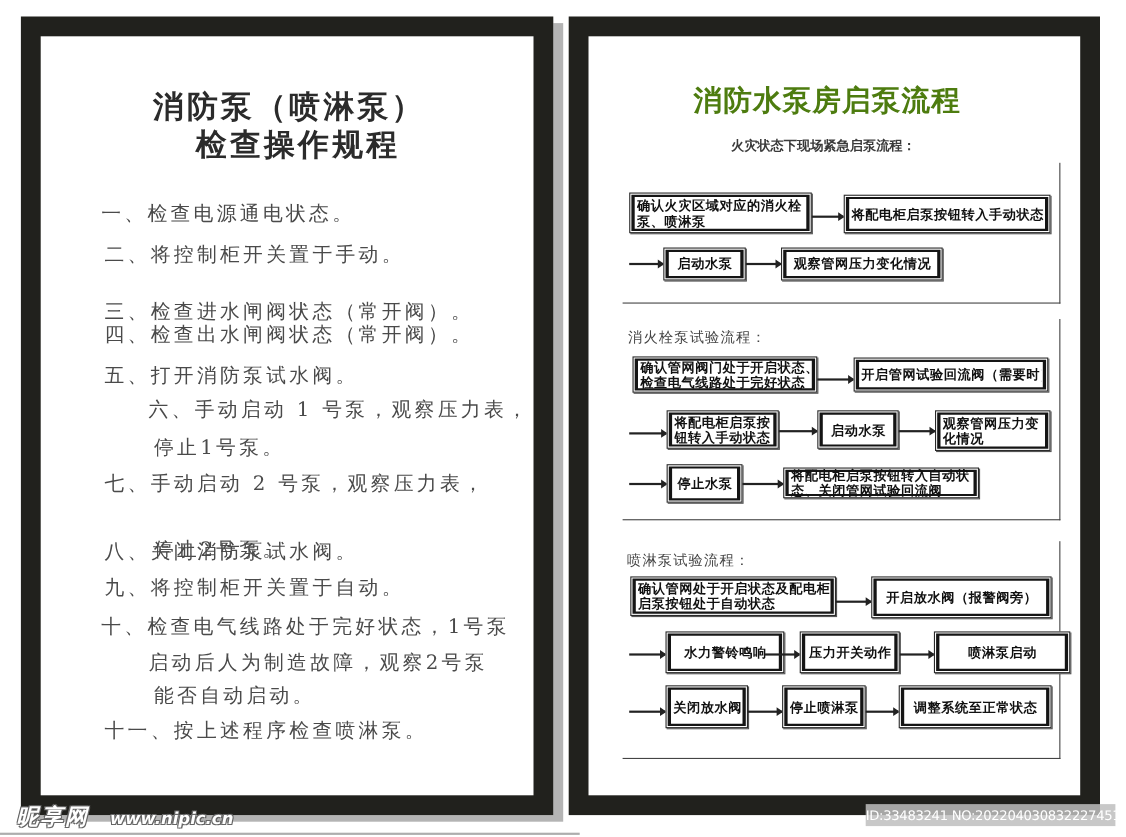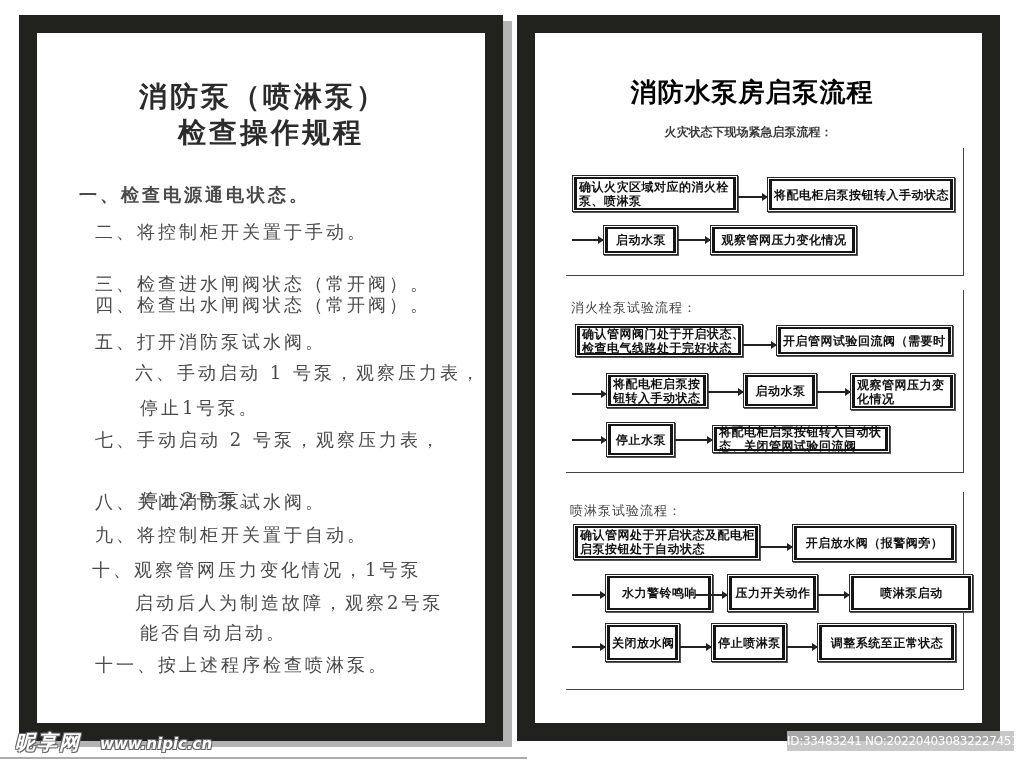--- a/index.html
+++ b/index.html
@@ -6,21 +6,21 @@
   body { width:1024px; height:761px; position:relative; overflow:hidden; background:#ffffff; font-family:"DejaVu Sans", sans-serif; }
   .frame { position:absolute; box-sizing:border-box; background:#ffffff; border:18px solid #21211d; }
   #left-frame { left:19px; top:15px; width:484px; height:726px; box-shadow:9px 6px 0 #b4b4b4; }
   #right-frame { left:517px; top:15px; width:483px; height:726px; }
 
   
   .l-title { position:absolute; left:37px; font:bold 28px/34px "DejaVu Sans", sans-serif; color:#2b2b2b; text-align:center; letter-spacing:3px; white-space:nowrap; }
   .l-line { position:absolute; font:18px/22px "DejaVu Serif", serif; color:#4a4a4a; letter-spacing:3px; white-space:nowrap; }
 
   
-  .r-title { position:absolute; left:535px; width:434px; top:77px; text-align:center; font:bold 26px/30px "DejaVu Sans", sans-serif; color:#000000; letter-spacing:1px; white-space:nowrap; }
+  .r-title { position:absolute; left:535px; width:434px; top:77px; text-align:center; font:bold 26px/30px "DejaVu Sans", sans-serif; color:#4d7c0f; letter-spacing:1px; white-space:nowrap; }
   .r-sub { position:absolute; left:535px; width:427px; top:124px; text-align:center; font:bold 12px/16px "DejaVu Sans", sans-serif; color:#3a3a3a; white-space:nowrap; }
   .sec-frame { position:absolute; box-sizing:border-box; border-right:1px solid #444; border-bottom:1px solid #444; }
   .sec-head { position:absolute; font:13px/16px "DejaVu Sans", sans-serif; color:#444; letter-spacing:1px; white-space:nowrap; }
 
   .fbox { position:absolute; box-sizing:border-box; background:#fff; border:1px solid #2a2a2a; box-shadow:1px 1px 0 #555; }
   .fbox::before { content:""; position:absolute; left:1px; top:1px; right:1px; bottom:1px; border-style:solid; border-color:#151515; border-width:2px 3px 2px 3px; pointer-events:none; }
   .fbox .txt { position:absolute; left:6px; right:5px; top:50%; transform:translateY(-50%); font:bold 12px/14px "DejaVu Sans", sans-serif; color:#111; letter-spacing:0.5px; white-space:nowrap; overflow:hidden; }
   .fbox .txt.center { text-align:center; }
   .fbox .txt span { display:block; }
 
@@ -37,32 +37,32 @@
 </style>
 </head>
 <body>
 
 <div id="left-frame" class="frame"></div>
 
 <div class="l-title" style="top:80px; width:452px;">消防泵（喷淋泵）</div>
 <div class="l-title" style="top:116px; width:468px;font-family:Liberation Serif, serif;">检查操作规程</div>
 
 <div>
-  <div class="l-line" style="left:79px; top:184px;font-weight:bold;"><span>一、</span><span>检查电源通电状态。</span></div>
+  <div class="l-line" style="left:92px; top:184px;"><span>一、</span><span>检查电源通电状态。</span></div>
   <div class="l-line" style="left:95px; top:221px;"><span>二、</span><span>将控制柜开关置于手动。</span></div>
   <div class="l-line" style="left:95px; top:257px;margin-top:16px;"><span>三、</span><span>检查进水闸阀状态（常开阀）。</span></div>
   <div class="l-line" style="left:95px; top:294px;"><span>四、</span><span>检查出水闸阀状态（常开阀）。</span></div>
   <div class="l-line" style="left:95px; top:331px;"><span>五、</span><span>打开消防泵试水阀。</span></div>
   <div class="l-line" style="left:95px; top:362px;margin-left:40px;"><span>六、</span><span>手动启动 1 号泵，观察压力表，</span></div>
   <div class="l-line" style="left:140px; top:397px;">停止1号泵。</div>
   <div class="l-line" style="left:95px; top:429px;"><span>七、</span><span>手动启动 2 号泵，观察压力表，</span></div>
   <div class="l-line" style="left:140px; top:461px;margin-top:28px;">停止2号泵。</div>
   <div class="l-line" style="left:95px; top:491px;"><span>八、</span><span>关闭消防泵试水阀。</span></div>
   <div class="l-line" style="left:95px; top:524px;"><span>九、</span><span>将控制柜开关置于自动。</span></div>
-  <div class="l-line" style="left:92px; top:559px;"><span>十、</span><span>观察管网压力变化情况，1号泵</span></div>
+  <div class="l-line" style="left:92px; top:559px;"><span>十、</span><span>检查电气线路处于完好状态，1号泵</span></div>
   <div class="l-line" style="left:135px; top:592px;">启动后人为制造故障，观察2号泵</div>
   <div class="l-line" style="left:140px; top:622px;">能否自动启动。</div>
   <div class="l-line" style="left:95px; top:654px;"><span>十一、</span><span>按上述程序检查喷淋泵。</span></div>
 </div>
 
 <div id="right-frame" class="frame"></div>
 
 <div class="r-title">消防水泵房启泵流程</div>
 <div class="r-sub">火灾状态下现场紧急启泵流程：</div>
 

